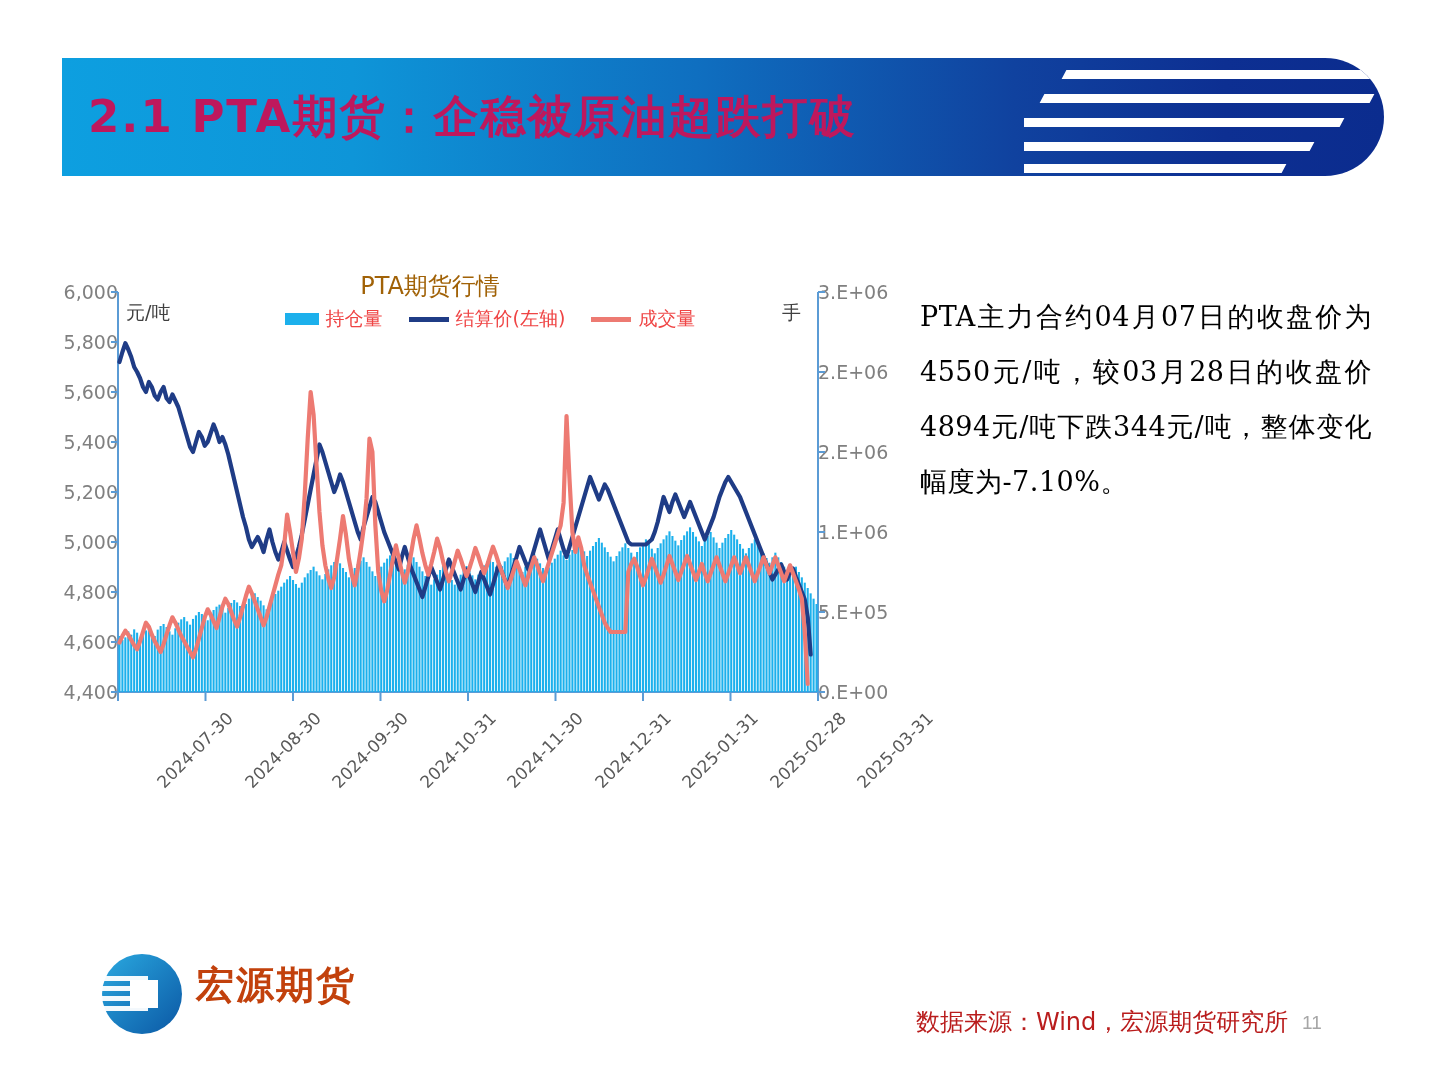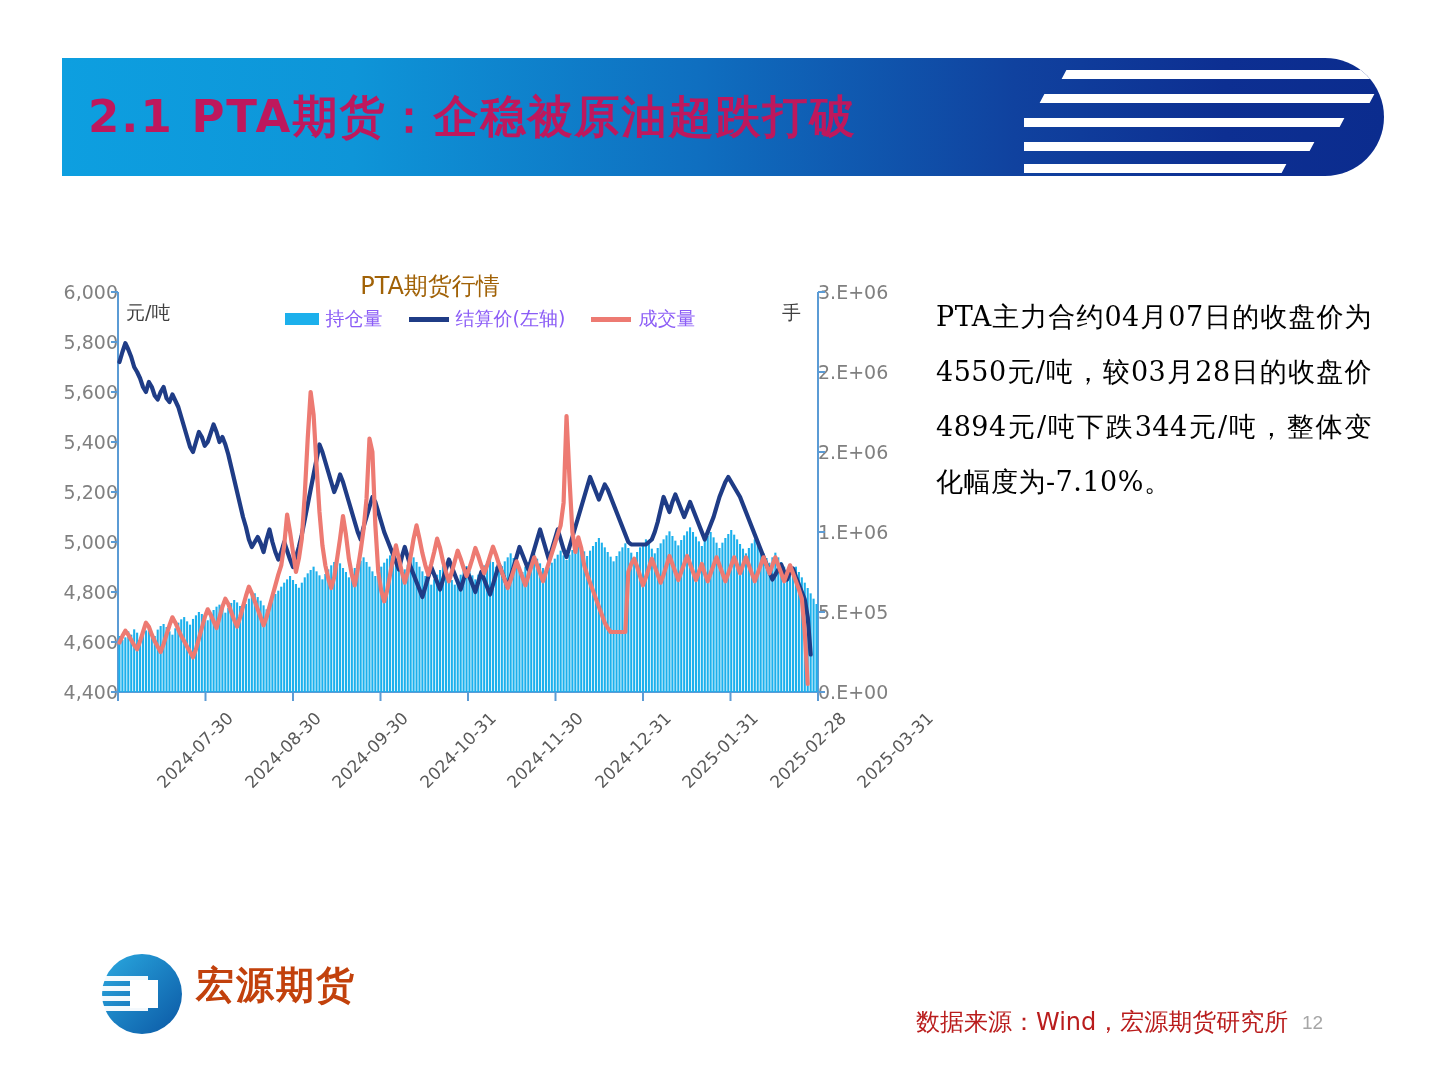--- a/index.html
+++ b/index.html
@@ -37,21 +37,21 @@
   #chart-title{
     position:absolute;left:0;top:8px;width:800px;text-align:center;
     font-size:24px;color:#a16207;font-family:"DejaVu Sans","Liberation Sans",sans-serif;
   }
   #legend{
     position:absolute;left:150px;top:44px;width:620px;
     display:flex;align-items:center;gap:26px;justify-content:center;
   }
   .legend-item{display:flex;align-items:center;gap:7px;}
   .legend-swatch{display:block;}
-  .legend-label{font-size:19px;color:#8b5cf6;font-family:"DejaVu Sans","Liberation Sans",sans-serif;white-space:nowrap;}
+  .legend-label{font-size:19px;color:#ef4444;font-family:"DejaVu Sans","Liberation Sans",sans-serif;white-space:nowrap;}
 
   .axis-unit-left{
     position:absolute;left:96px;top:38px;font-size:19px;color:#404040;
     font-family:"DejaVu Sans","Liberation Sans",sans-serif;
   }
   .axis-unit-right{
     position:absolute;left:752px;top:38px;font-size:19px;color:#404040;
     font-family:"DejaVu Sans","Liberation Sans",sans-serif;
   }
 
@@ -76,21 +76,21 @@
     font-family:"DejaVu Sans","Liberation Sans",sans-serif;
   }
 
   
   #text-panel{
     position:absolute;left:920px;top:262px;width:452px;
   }
   .para{
     font-size:27px;line-height:55px;color:#000000;
     font-family:"DejaVu Serif","Liberation Serif",serif;
-    text-align:justify;letter-spacing:0.5px;margin-left:16px;
+    text-align:justify;letter-spacing:0.5px;
   }
   #para2{margin-top:34px;}
 
   
   #logo{position:absolute;left:100px;top:948px;width:300px;height:92px;}
   #logo-mark{position:absolute;left:0;top:4px;width:84px;height:84px;}
   #logo-cn{
     position:absolute;left:96px;top:12px;font-size:38px;font-weight:bold;
     color:#c2410c;letter-spacing:2px;
     font-family:"DejaVu Sans","Liberation Sans",sans-serif;
@@ -467,13 +467,13 @@
     <rect x="2" y="24" width="46" height="5" fill="#ffffff" opacity="0.95"></rect>
     <rect x="2" y="34" width="46" height="5" fill="#ffffff" opacity="0.95"></rect>
     <rect x="2" y="44" width="46" height="5" fill="#ffffff" opacity="0.95"></rect>
     <rect x="2" y="54" width="46" height="5" fill="#ffffff" opacity="0.95"></rect>
     <rect x="30" y="28" width="28" height="28" fill="#ffffff"></rect>
   </svg>
   <div id="logo-cn">宏源期货</div>
 </div>
 
 <div id="source-note">数据来源：Wind，宏源期货研究所</div>
-<div id="page-number">12</div>
+<div id="page-number">11</div>
 
 </body></html>

